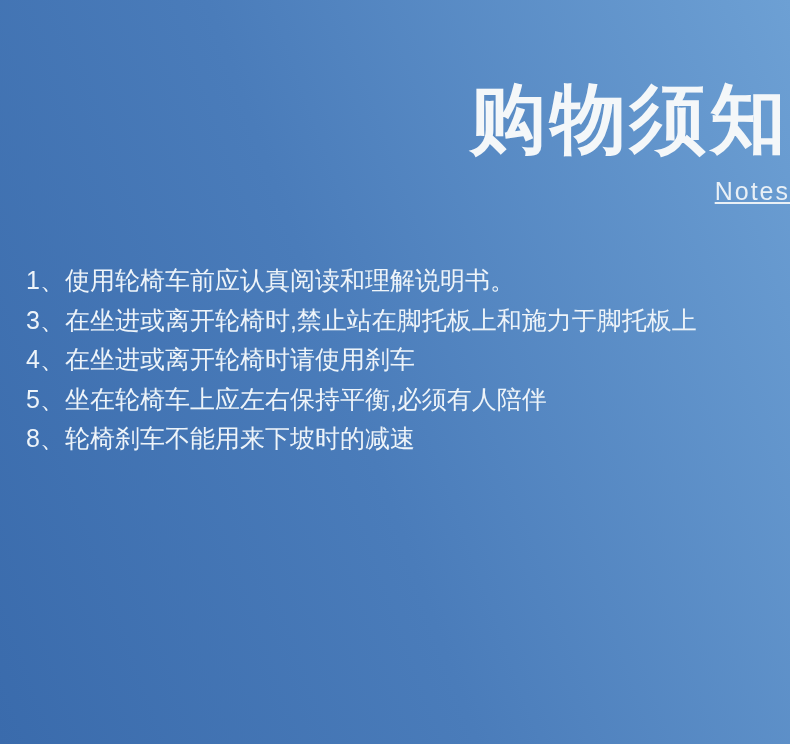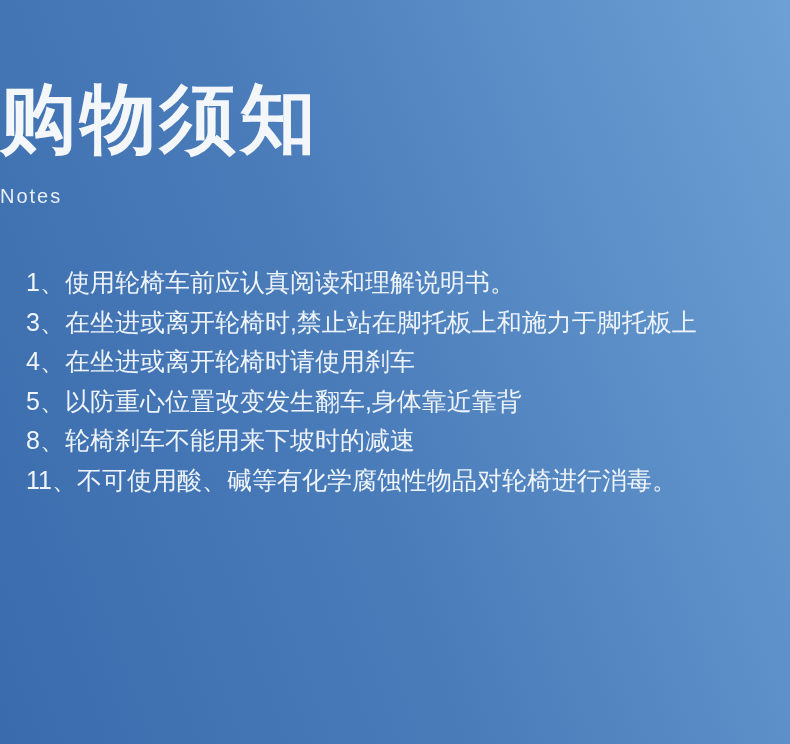--- a/index.html
+++ b/index.html
@@ -9,36 +9,37 @@
   }
   .screen {
     position: relative;
     width: 790px;
     height: 744px;
     overflow: hidden;
     background: linear-gradient(70deg, #3a6bac 0%, #4a7cba 45%, #6da0d4 100%);
   }
   .header {
     padding-top: 76px;
-    text-align: left;
+    text-align: right;
   }
   .title {
     margin: 0;
     font-size: 76px;
     line-height: 1.12;
     font-weight: 700;
     letter-spacing: 4px;
     color: #f4f7f9;
   }
   .subtitle {
-    margin-top: 24px;
-    font-size: 20px;
+    margin-top: 16px;
+    font-size: 25px;
     font-weight: 400;
     letter-spacing: 2px;
     color: #e9f0f6;
+    text-decoration: underline;
   }
   .notes-list {
     margin-top: 55px;
     padding-left: 26px;
     padding-right: 6px;
   }
   .note-line {
     font-size: 25px;
     line-height: 39.5px;
     font-weight: 500;
@@ -65,23 +66,20 @@
     <div class="note-line">
       <span class="note-num">1、</span><span class="note-text">使用轮椅车前应认真阅读和理解说明书。</span>
     </div>
     <div class="note-line">
       <span class="note-num">3、</span><span class="note-text">在坐进或离开轮椅时,禁止站在脚托板上和施力于脚托板上</span>
     </div>
     <div class="note-line">
       <span class="note-num">4、</span><span class="note-text">在坐进或离开轮椅时请使用刹车</span>
     </div>
     <div class="note-line">
-      <span class="note-num">5、</span><span class="note-text">以防重心位置改变发生翻车,身体靠近靠背</span>
+      <span class="note-num">5、</span><span class="note-text">坐在轮椅车上应左右保持平衡,必须有人陪伴</span>
     </div>
     <div class="note-line">
       <span class="note-num">8、</span><span class="note-text">轮椅刹车不能用来下坡时的减速</span>
-    </div>
-    <div class="note-line">
-      <span class="note-num">11、</span><span class="note-text">不可使用酸、碱等有化学腐蚀性物品对轮椅进行消毒。</span>
     </div>
   </div>
 
 </div>
 
 </body></html>

